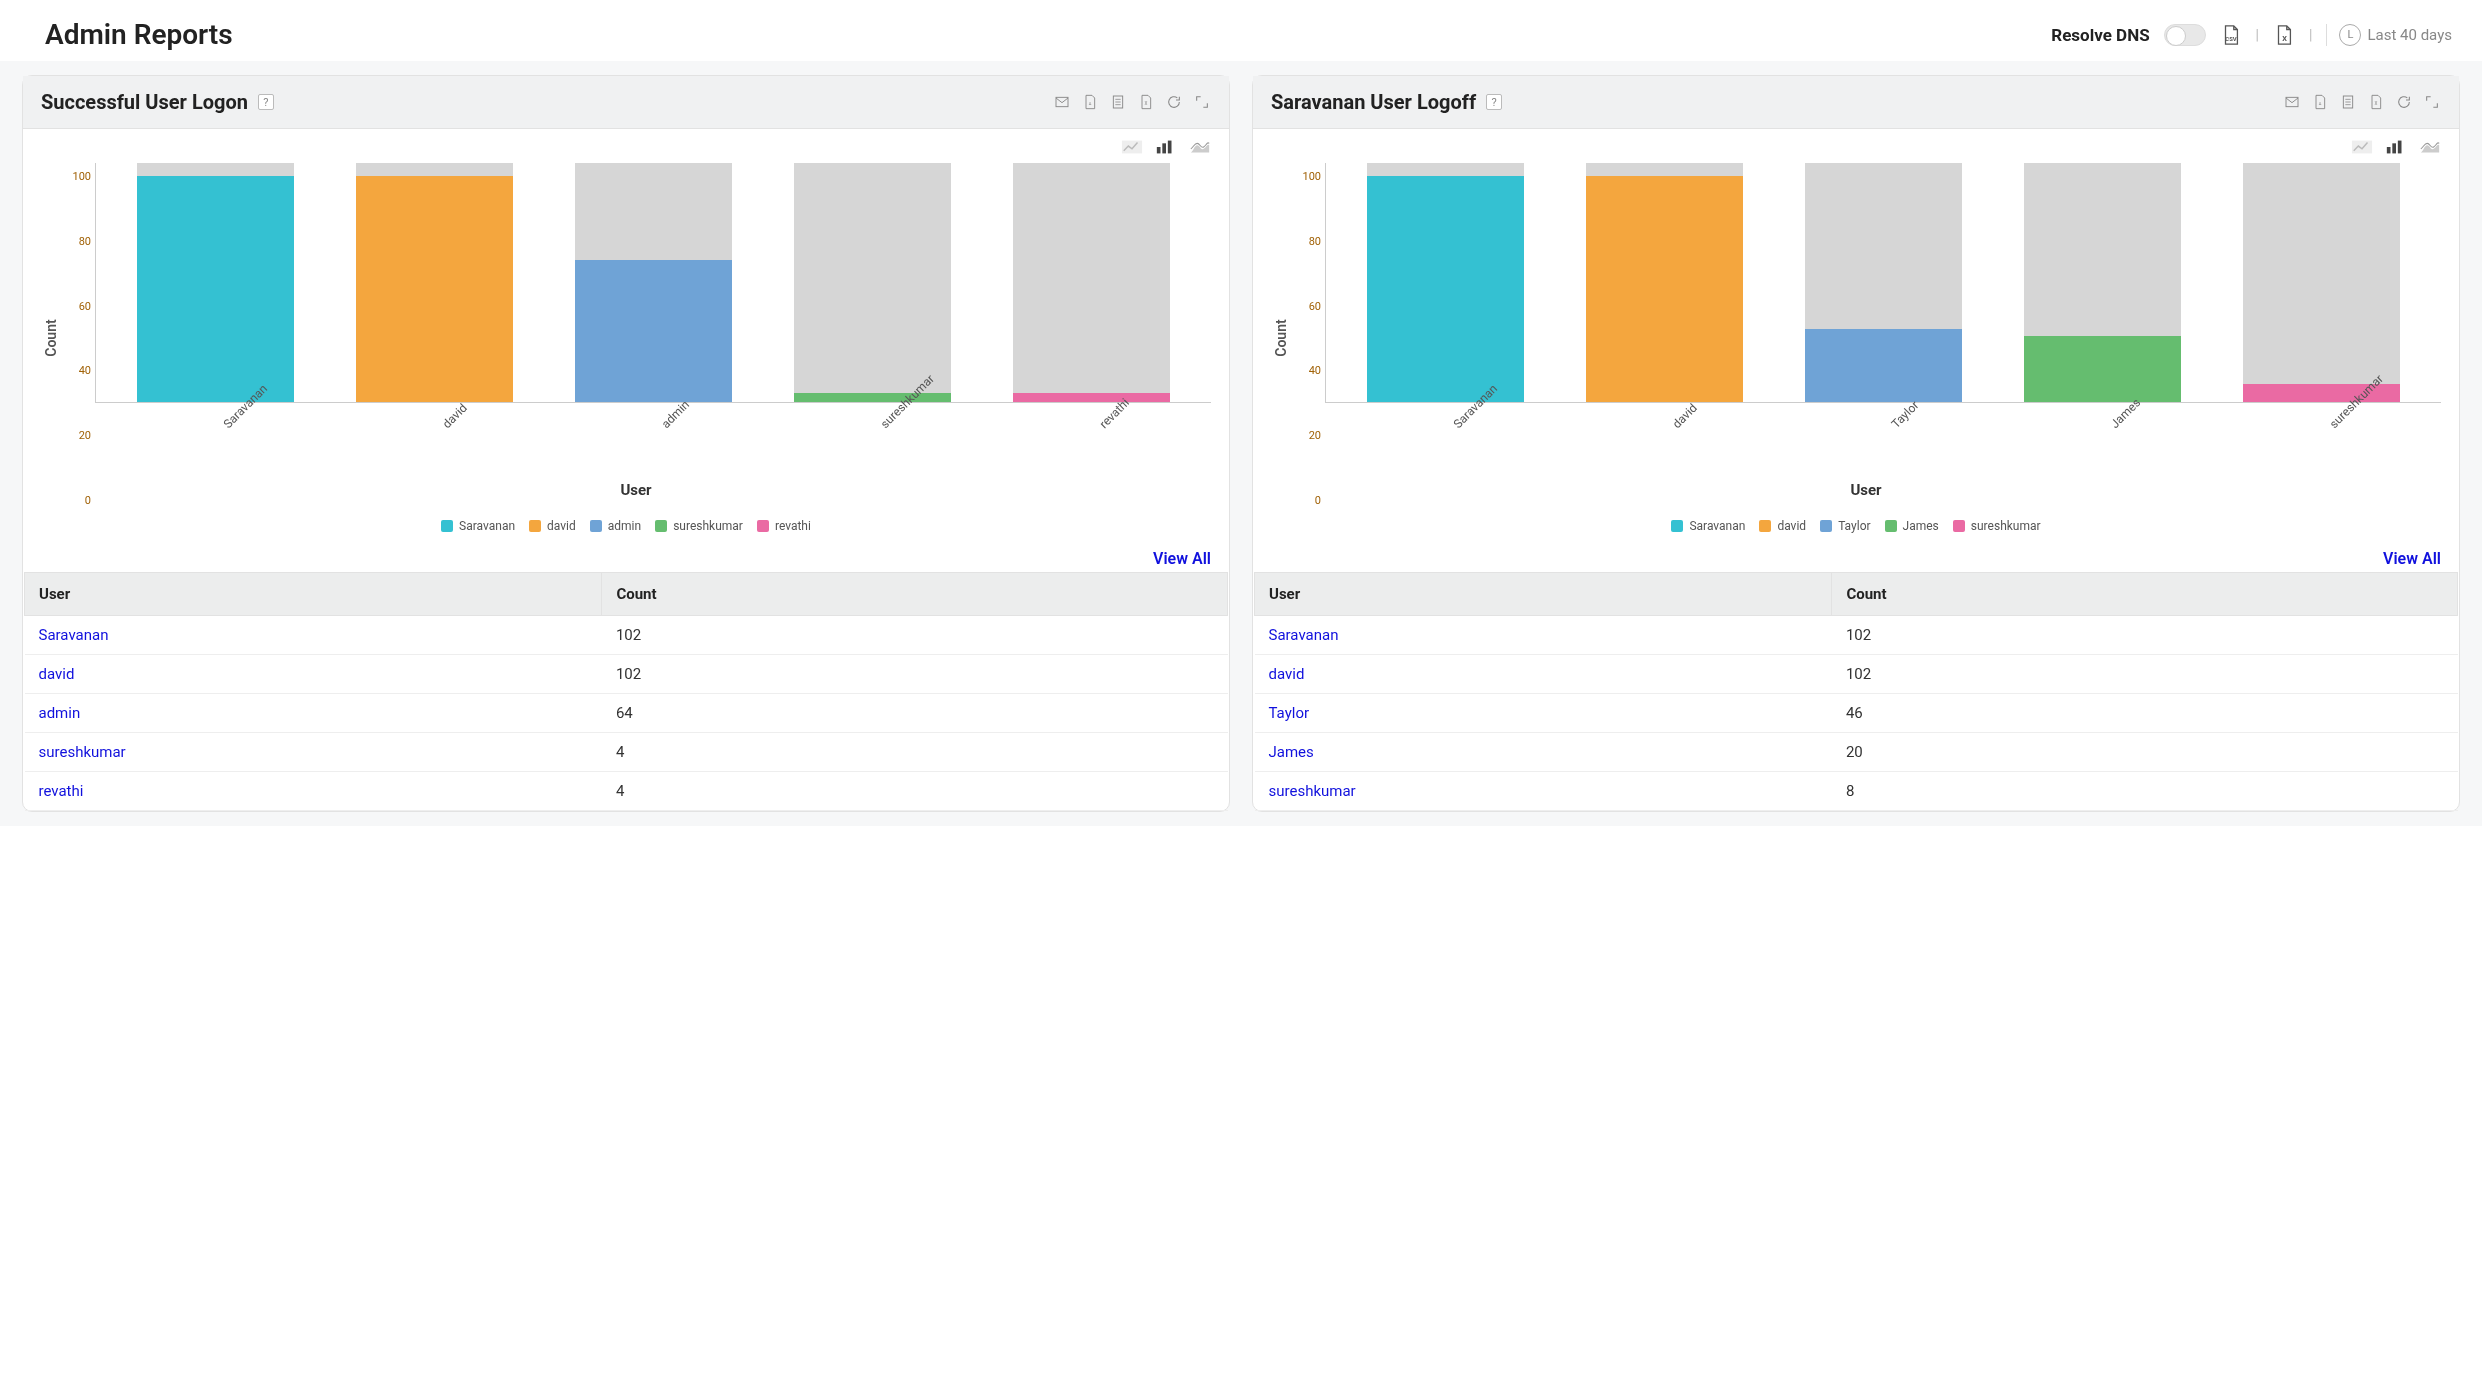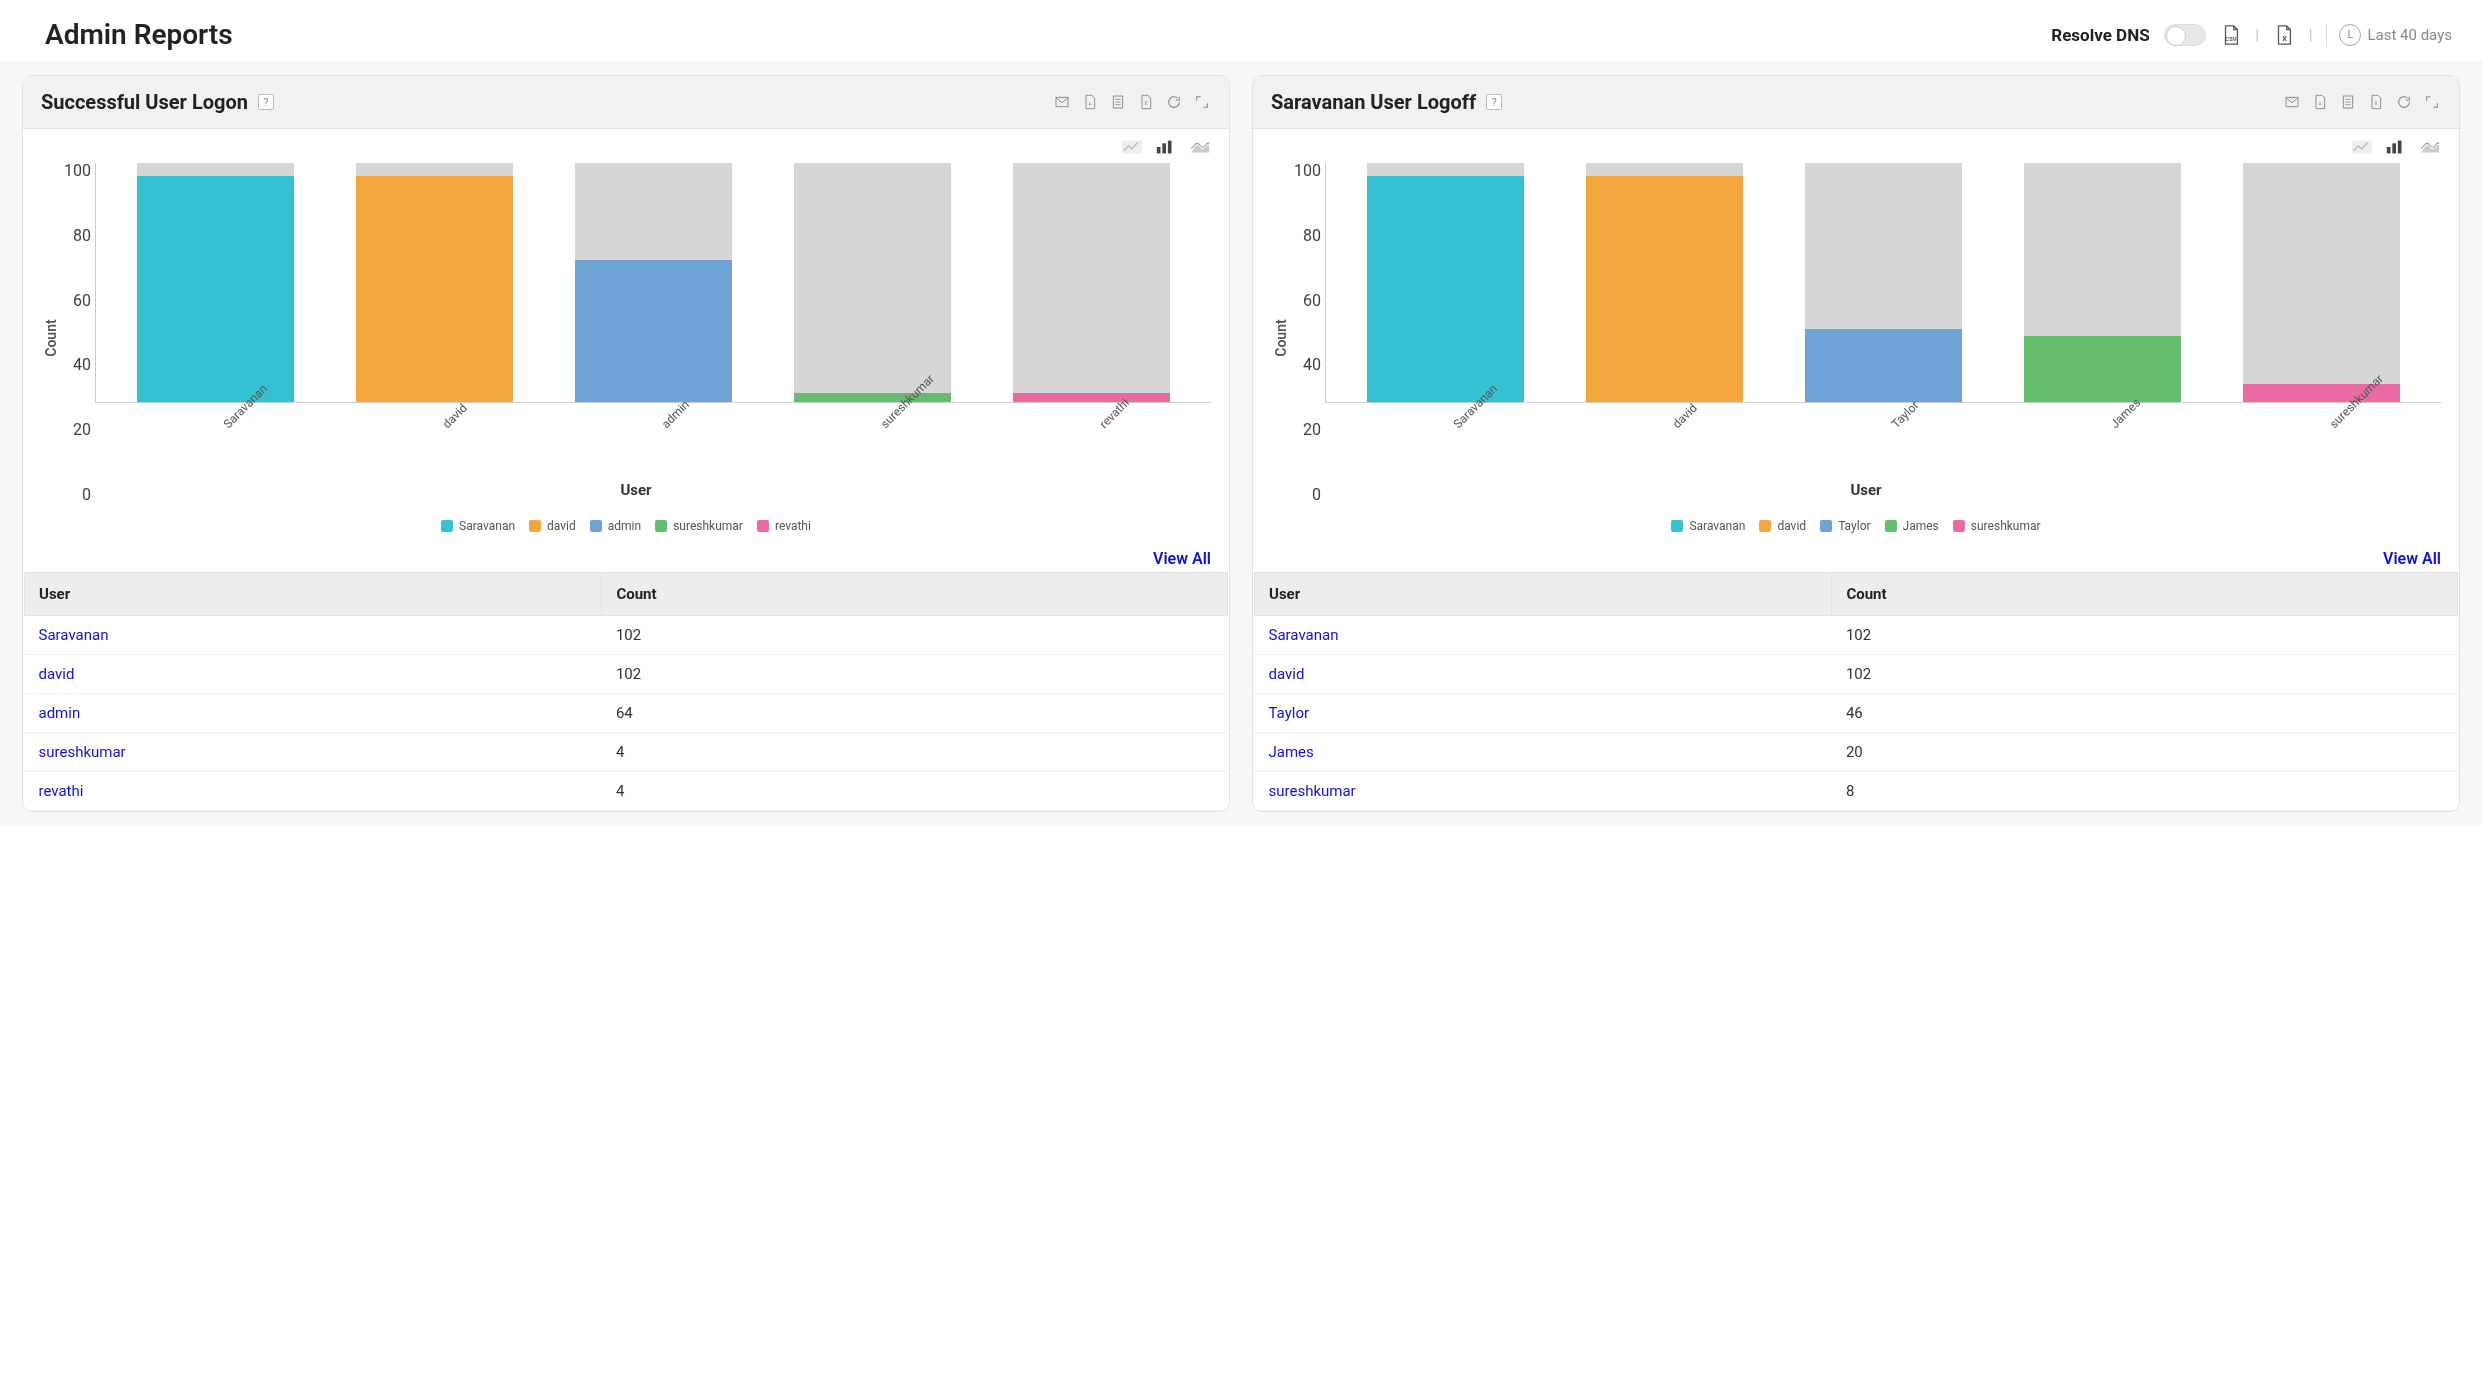--- a/index.html
+++ b/index.html
@@ -27,21 +27,21 @@
   .chart-toolbar { display: flex; justify-content: flex-end; gap: 12px; padding: 10px 18px 0 18px; }
   .ct-icon { width: 22px; height: 18px; cursor: pointer; color: #999; }
   .ct-icon.active { color: #444; }
 
   .chart-wrap { display: flex; padding: 6px 18px 0 18px; }
   .y-axis-label { width: 20px; display: flex; align-items: center; justify-content: center; }
   .y-axis-label span { transform: rotate(-90deg); font-size: 14px; color: #555; font-weight: 600; white-space: nowrap; }
   .chart-area { flex: 1; position: relative; }
   .plot { position: relative; height: 240px; border-left: 1px solid #ccc; border-bottom: 1px solid #ccc; margin-left: 34px; }
   .y-ticks { position: absolute; left: 0; top: 0; bottom: 0; width: 34px; }
-  .y-tick { position: absolute; left: 0; width: 30px; text-align: right; font-size: 16px; color: #404040; transform: translateY(-50%); }
+  .y-tick { position: absolute; left: 0; width: 30px; text-align: right; font-size: 11px; color: #a16207; transform: translateY(-50%); }
   .bars { position: absolute; left: 0; right: 0; bottom: 0; top: 0; display: flex; justify-content: space-around; align-items: flex-end; padding: 0 10px; }
   .bar-slot { flex: 1; display: flex; justify-content: center; align-items: flex-end; height: 100%; position: relative; }
   .bar-bg { width: 72%; background: #d6d6d6; position: relative; display: flex; align-items: flex-end; }
   .bar-val { width: 100%; }
   .x-ticks { margin-left: 34px; display: flex; justify-content: space-around; padding: 4px 10px 0 10px; height: 60px; }
   .x-tick { flex: 1; text-align: center; font-size: 12px; color: #555; position: relative; }
   .x-tick span { display: inline-block; transform: rotate(-45deg) translate(-6px, 14px); transform-origin: top left; white-space: nowrap; position: absolute; left: 50%; top: 0; }
   .x-axis-label { text-align: center; font-size: 15px; font-weight: 700; color: #333; padding: 18px 0 14px 0; }
 
   .legend { display: flex; justify-content: center; flex-wrap: wrap; gap: 14px; padding: 6px 0 16px 0; }

